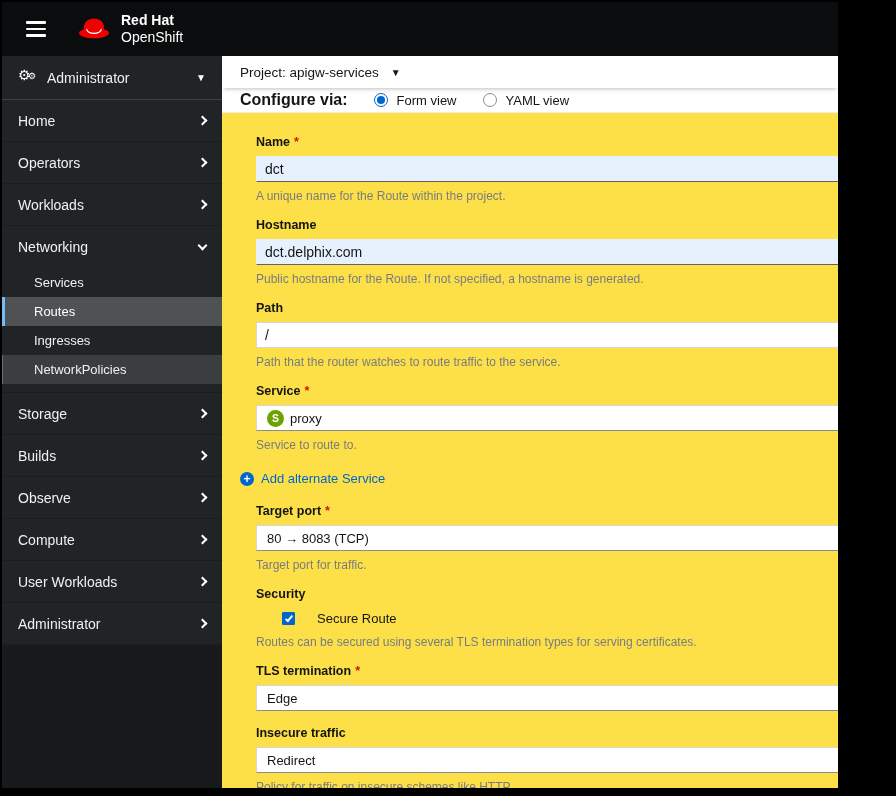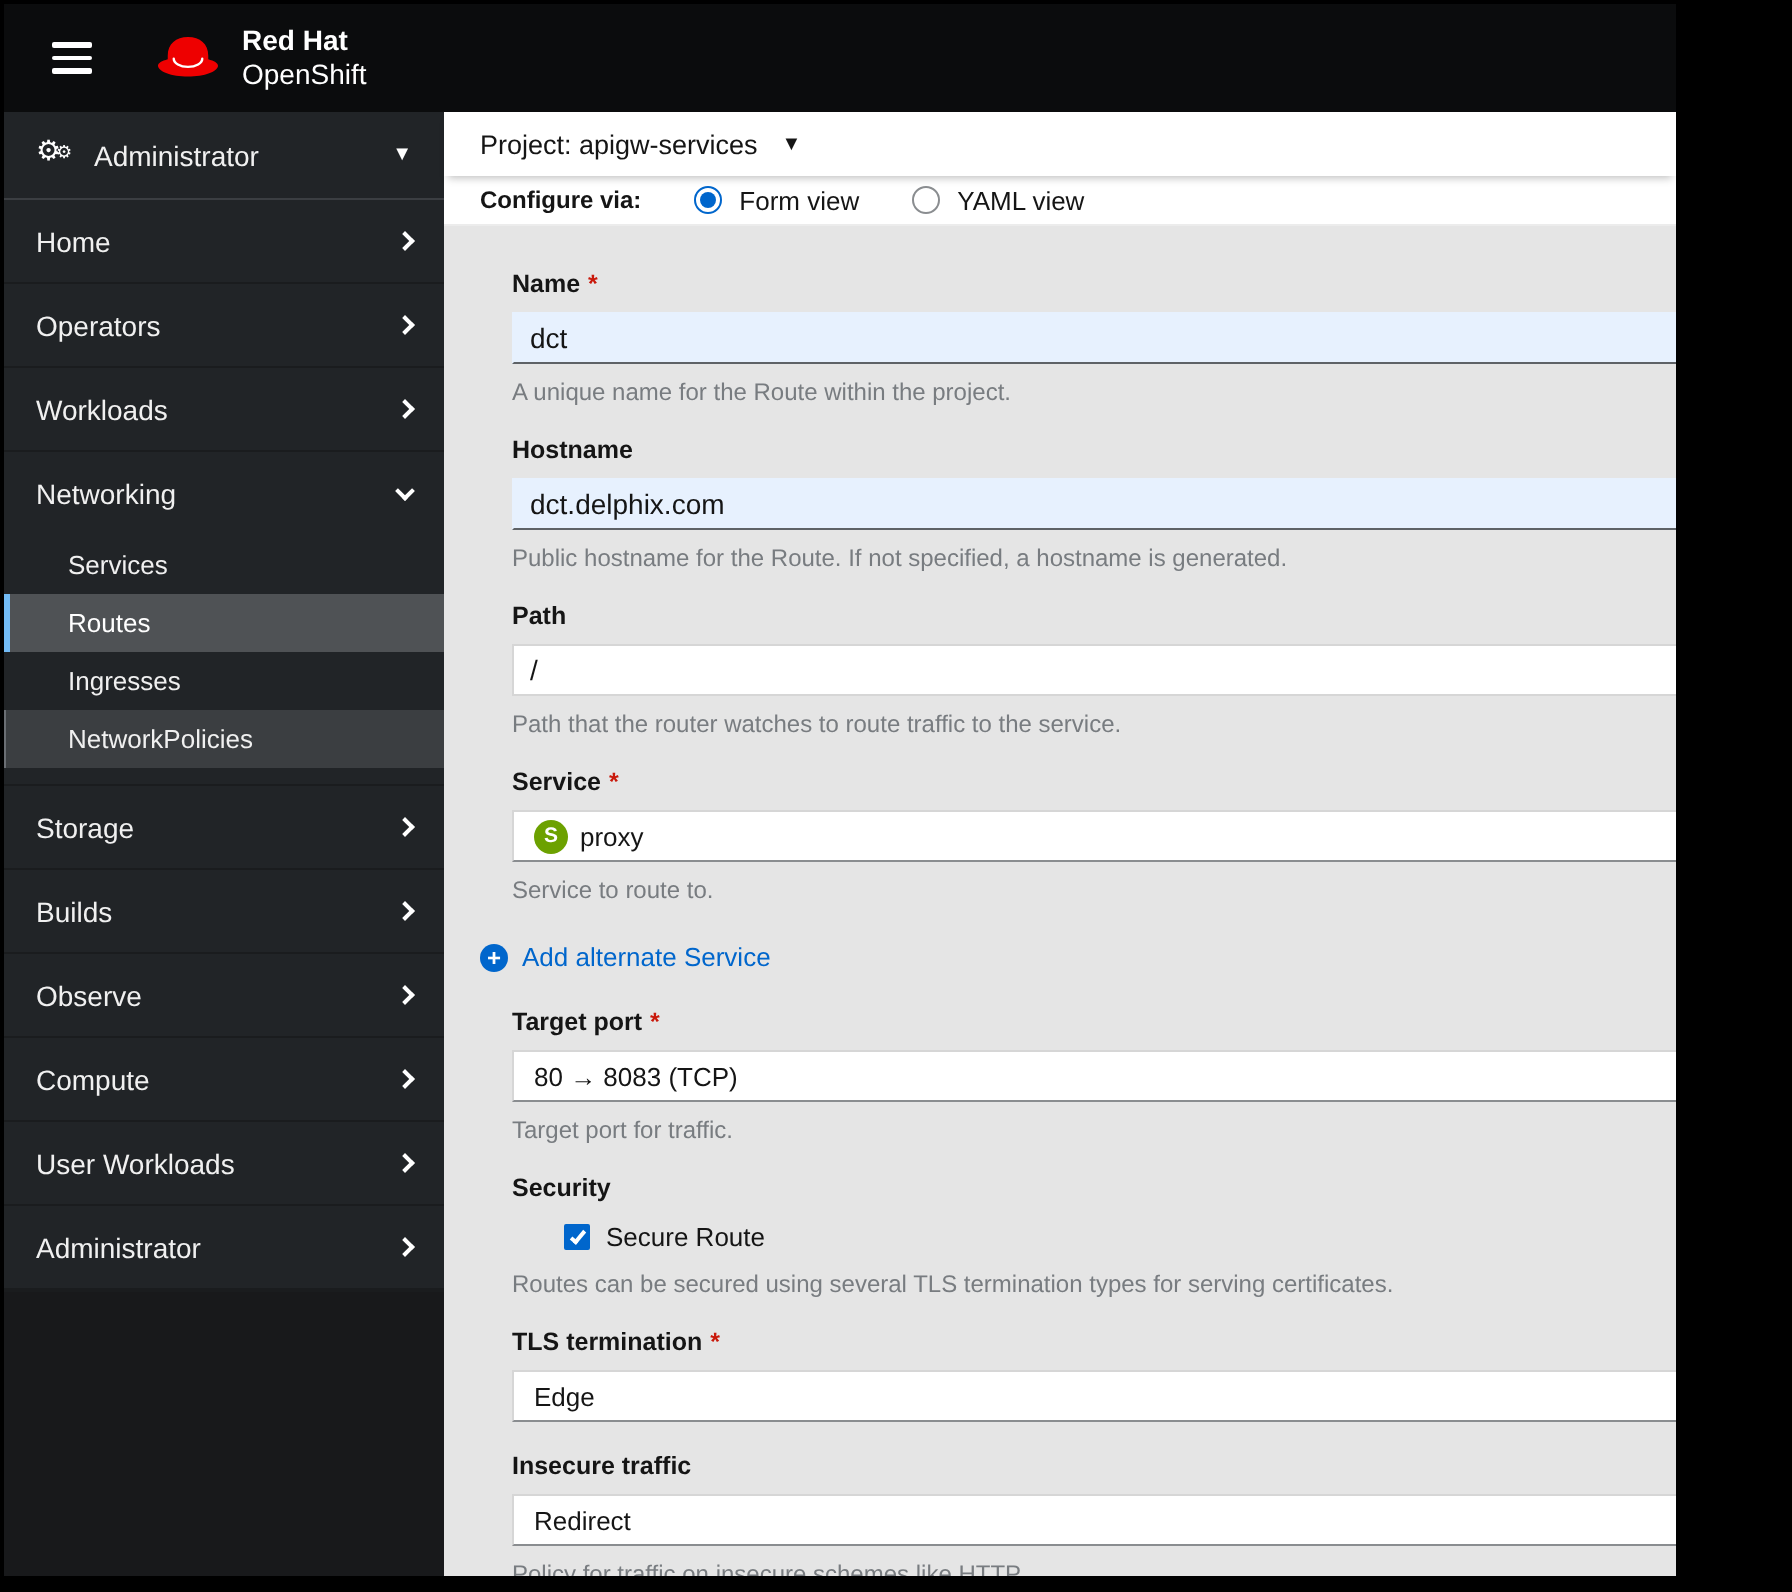--- a/index.html
+++ b/index.html
@@ -37,26 +37,26 @@
   .chev.right { transform:rotate(-45deg); }
   .chev.down  { transform:rotate(45deg); margin-top:-3px; }
 
   .sub-list { list-style:none; padding-bottom:8px; border-bottom:1px solid #1a1c1e; }
   .sub-item { height:29px; display:flex; align-items:center; padding:0 16px 0 32px; font-size:13px; cursor:pointer; }
   .sub-item.active { background:#4f5255; border-left:3px solid #73bcf7; padding-left:29px; color:#fff; }
   .sub-item.hover  { background:#3b3e41; border-left:1px solid #6a6e73; padding-left:31px; }
   .nav-filler { flex:1; background:#18191b; border-top:1px solid #1a1c1e; }
 
   
-  .content { flex:1; display:flex; flex-direction:column; background:#e5e5e5; min-width:0; }
+  .content { flex:1; display:flex; flex-direction:column; background:#fde047; min-width:0; }
   .project-bar { height:32px; flex:0 0 32px; display:flex; align-items:center; gap:12px; padding:0 18px; background:#fff; box-shadow:0 3px 4px -2px rgba(0,0,0,.25); position:relative; z-index:2; font-size:13.5px; color:#151515; cursor:pointer; }
   .project-bar .caret-down { color:#151515; }
 
   .configure-row { height:25px; flex:0 0 25px; display:flex; align-items:center; gap:26px; padding:0 18px; border-bottom:1px solid #ececec; background:#fff; }
-  .cfg-label { font-size:12px; font-weight:700; color:#151515; }
+  .cfg-label { font-size:16px; font-weight:700; color:#151515; }
   .radio-opt { display:flex; align-items:center; gap:9px; font-size:13px; color:#151515; cursor:pointer; }
   .radio { width:14px; height:14px; border-radius:50%; border:1px solid #8a8d90; background:#fff; display:inline-flex; align-items:center; justify-content:center; }
   .radio.checked { border-color:#0066cc; }
   .radio.checked::after { content:""; width:8px; height:8px; border-radius:50%; background:#0066cc; }
 
   .form-scroll { flex:1; overflow:hidden; }
   .form { padding:22px 0 0 18px; width:614px; }
 
   .fgroup { margin-bottom:15px;margin-left:16px; }
   .flabel { display:block; font-size:12.5px; font-weight:700; color:#151515; margin-bottom:7px; }
@@ -66,21 +66,21 @@
   .finput.plain { background:#fff; border:1px solid #d6d6d6; }
   .fhelp { font-size:12px; color:#787c80; margin-top:7px; }
 
   .fselect { width:596px; height:26px; background:#fff; border:1px solid #d6d6d6; border-bottom:1px solid #8a8d90; display:flex; align-items:center; padding:0 10px; font-size:13px; color:#151515; cursor:pointer; }
   .fselect .caret-down { margin-left:auto; font-size:10px; }
   .svc-badge { width:17px; height:17px; border-radius:50%; background:#6ca100; color:#fff; font-size:10.5px; font-weight:700; display:inline-flex; align-items:center; justify-content:center; margin-right:6px; }
 
   .add-link { display:inline-flex; align-items:center; gap:7px; color:#0066cc; font-size:13px; cursor:pointer; margin:4px 0 18px 0; }
   .plus-icon { width:14px; height:14px; border-radius:50%; background:#0066cc; color:#fff; display:inline-flex; align-items:center; justify-content:center; font-size:12px; font-weight:700; line-height:1; }
 
-  .checkbox-row { display:flex; align-items:center; gap:8px; margin:10px 0 9px 0;padding-left:26px; }
+  .checkbox-row { display:flex; align-items:center; gap:22px; margin:10px 0 9px 0;padding-left:26px; }
   .checkbox { width:13px; height:13px; background:#0066cc; border:1px solid #0066cc; border-radius:1px; display:inline-flex; align-items:center; justify-content:center; cursor:pointer; }
   .checkbox .tick { width:4px; height:8px; border-right:2px solid #fff; border-bottom:2px solid #fff; transform:rotate(40deg); margin-top:-2px; }
   .checkbox-label { font-size:13px; color:#151515; }
 </style>
 </head>
 <body>
 
 <div class="window">
   <div class="app">
 

